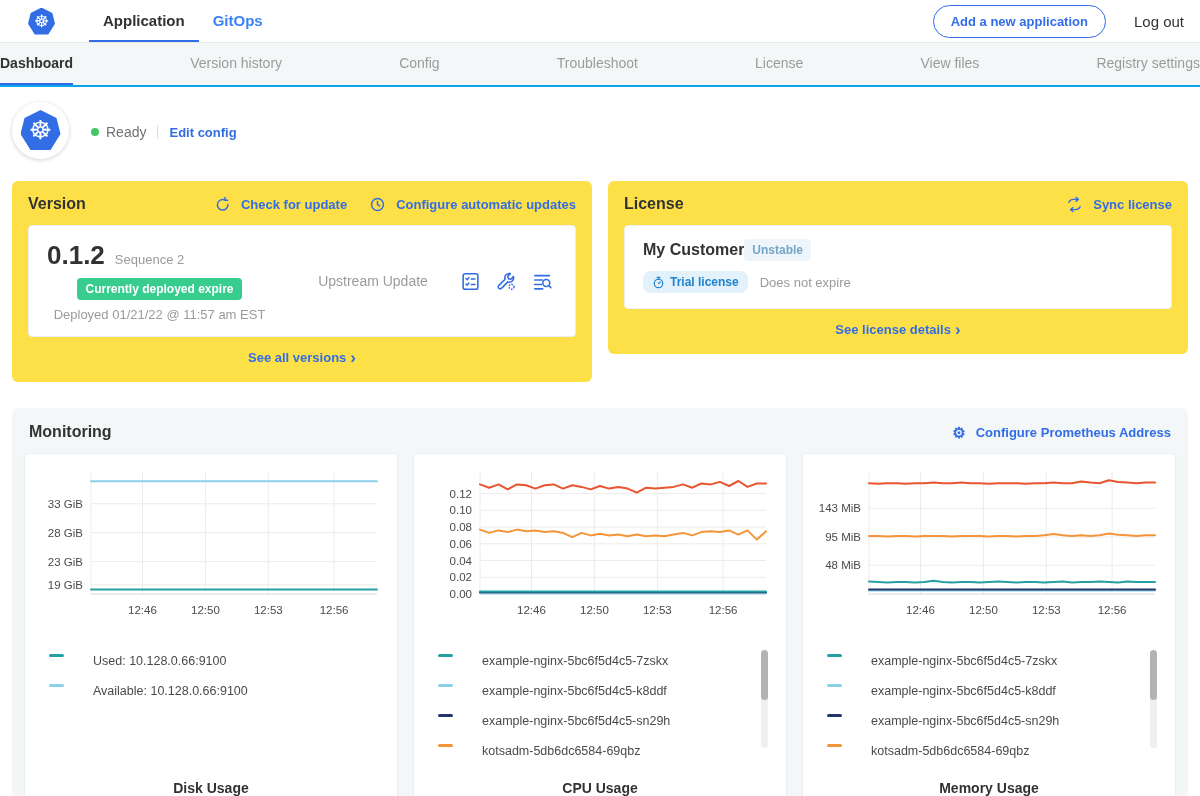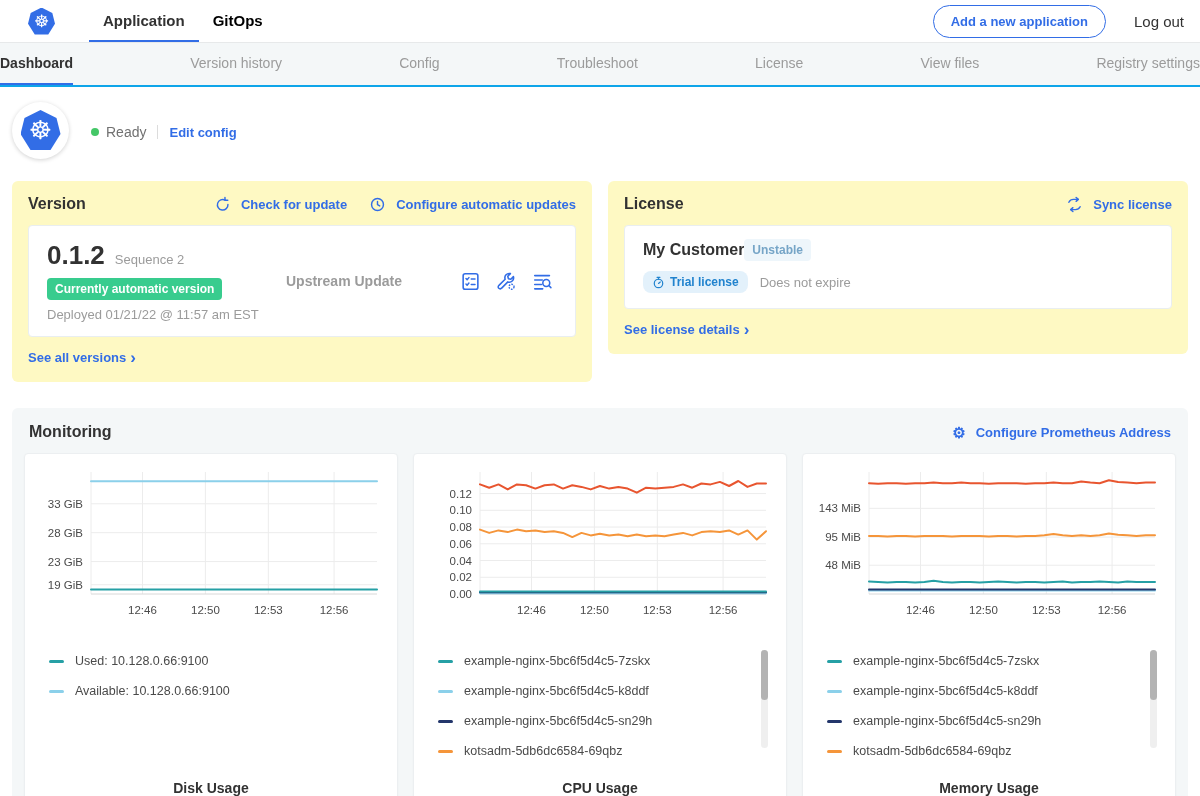--- a/index.html
+++ b/index.html
@@ -7,21 +7,21 @@
     font-family:"Liberation Sans", sans-serif; color:#323232; }
 
   
   .topnav { height:43px; display:flex; align-items:stretch; background:#fff;
     border-bottom:1px solid #e7e9ea; }
   .k8s-logo { width:27px; height:27px; align-self:center; margin-left:28px;
     background:#326de6; clip-path:polygon(50% 0%,90% 20%,100% 60%,75% 100%,25% 100%,0% 60%,10% 20%);
     display:flex; align-items:center; justify-content:center; color:#fff; font-size:17px; line-height:1; }
   .topnav-tabs { display:flex; margin-left:34px; }
   .topnav-tab { display:flex; align-items:center; padding:0 14px; font-size:15px; font-weight:700;
-    color:#000000; border-bottom:2px solid transparent; cursor:pointer; }
+    color:#3b82f6; border-bottom:2px solid transparent; cursor:pointer; }
   .topnav-tab.active { color:#323232; border-bottom-color:#326de6; }
   .topnav-right { margin-left:auto; display:flex; align-items:center; gap:28px; margin-right:16px; }
   .add-app-btn { border:1px solid #326de6; color:#326de6; background:#fff; border-radius:17px;
     font-size:13px; font-weight:700; padding:8px 17px; cursor:pointer; font-family:inherit; }
   .logout { font-size:15px; color:#323232; cursor:pointer; }
 
   
   .subnav { height:44px; background:#f4f7f8; border-bottom:2px solid #0ea5e9;
     display:flex; justify-content:space-between; gap:52px; }
   .subnav-item { display:flex; align-items:center; font-size:14px; color:#9b9b9b;
@@ -38,38 +38,38 @@
   .app-title-block { margin-left:22px; }
   .app-name { font-size:30px; font-weight:700; letter-spacing:.2px; }
   .app-status-row { display:flex; align-items:center; margin-top:4px; gap:7px; }
   .status-dot { width:8px; height:8px; border-radius:50%; background:#44c767; }
   .status-text { font-size:14px; color:#717171; }
   .vdiv { width:1px; height:14px; background:#dcdcdc; margin:0 4px; }
   .link { color:#326de6; font-weight:700; font-size:13px; cursor:pointer; text-decoration:none; }
 
   
   .cards-row { display:flex; gap:16px; margin:8px 12px 0; align-items:flex-start; }
-  .panel { background:#fef9c3; border-radius:6px; padding:14px 16px 16px; flex:1; }
+  .panel { background:#fde047; border-radius:6px; padding:14px 16px 16px; flex:1;text-align:center; }
   .panel-header { display:flex; align-items:center; }
   .panel-title { font-size:16px; font-weight:700; }
   .panel-links { margin-left:auto; display:flex; align-items:center; gap:22px; }
   .icon-link { display:flex; align-items:center; gap:10px; color:#326de6; font-weight:700;
     font-size:13px; cursor:pointer; }
   .white-card { background:#fff; border:1px solid #e9eef0; border-radius:4px; margin-top:12px; }
 
   
   .version-body { padding:14px 18px; display:flex; align-items:center; min-height:102px; }
   .ver-left { min-width:225px; }
   .ver-number-row { display:flex; align-items:baseline; gap:10px; }
   .ver-number { font-size:26px; font-weight:800; }
   .ver-seq { font-size:13px; color:#9b9b9b; }
   .deployed-badge { display:inline-block; margin-top:7px; background:#38cc8e; color:#fff;
     font-size:12px; font-weight:700; padding:4px 8px; border-radius:4px; }
   .deployed-at { margin-top:7px; font-size:13px; color:#9b9b9b; }
-  .ver-source { flex:1; font-size:14px; font-weight:700; color:#9b9b9b; padding-left:14px; }
+  .ver-source { flex:1; font-size:14px; font-weight:400; color:#9b9b9b; padding-left:14px; }
   .ver-icons { display:flex; align-items:center; gap:15px; padding-right:4px; }
   .ver-icons svg { cursor:pointer; }
   .see-link { display:inline-flex; align-items:center; gap:4px; margin-top:13px; }
   .chev { font-size:17px; line-height:10px; font-weight:700; }
 
   
   .license-body { padding:13px 18px 15px; }
   .lic-row1 { display:flex; align-items:center; gap:0; }
   .customer-name { font-size:16px; font-weight:700; }
   .channel-badge { background:#eef6fb; color:#76a5c7; font-size:12px; font-weight:700;
@@ -83,21 +83,21 @@
   .monitoring { margin:26px 12px 0; background:#f4f7f8; border-radius:6px; padding:15px 12px 16px; }
   .mon-header { display:flex; align-items:center; padding:0 5px 12px; }
   .mon-title { font-size:16px; font-weight:700; }
   .mon-link { margin-left:auto; }
   .gear-glyph { font-size:15px; line-height:1; }
   .charts-row { display:flex; gap:15px; }
   .chart-card { flex:1; background:#fff; border:1px solid #eceff1; border-radius:4px;
     box-shadow:0 1px 2px rgba(0,0,0,.04); padding:12px 8px 14px; display:flex; flex-direction:column; }
   .plot { margin:0 auto; }
   .legend { list-style:none; margin:24px 0 0 16px; position:relative; flex-grow:1; }
-  .legend li { display:flex; align-items:center; gap:11px; margin-bottom:16px; }
+  .legend li { display:flex; gap:29px; margin-bottom:16px; }
   .legend-dash { width:15px; height:3px; border-radius:2px; flex:none; }
   .legend-label { font-size:12.5px; color:#4a4a4a; }
   .legend-scrollbar { position:absolute; right:10px; top:-4px; width:7px; height:98px;
     background:#efefef; border-radius:4px; }
   .legend-thumb { width:7px; height:50px; background:#b3b3b3; border-radius:4px; }
   .chart-title { text-align:center; font-size:14px; font-weight:700; margin-top:6px; }
 
   svg.icon { display:block; }
 </style>
 </head>
@@ -161,21 +161,21 @@
         </span>
       </span>
     </div>
 
     <div class="white-card version-body">
       <div class="ver-left">
         <div class="ver-number-row">
           <span class="ver-number">0.1.2</span>
           <span class="ver-seq">Sequence 2</span>
         </div>
-        <span class="deployed-badge">Currently automatic version</span>
+        <span class="deployed-badge">Currently deployed expire</span>
         <div class="deployed-at">Deployed 01/21/22 @ 11:57 am EST</div>
       </div>
       <div class="ver-source">Upstream Update</div>
       <div class="ver-icons">
         <svg class="icon" width="21" height="21" viewBox="0 0 20 20">
           <rect x="3" y="2.6" width="14" height="14.8" rx="2" fill="none" stroke="#326de6" stroke-width="1.5"></rect>
           <path d="M5.7 7.2l1.1 1.1 1.7-2" fill="none" stroke="#326de6" stroke-width="1.4" stroke-linecap="round" stroke-linejoin="round"></path>
           <path d="M5.7 12.4l1.1 1.1 1.7-2" fill="none" stroke="#326de6" stroke-width="1.4" stroke-linecap="round" stroke-linejoin="round"></path>
           <path d="M10.7 7.6h3.6M10.7 12.8h3.6" stroke="#326de6" stroke-width="1.4" stroke-linecap="round"></path>
         </svg>

